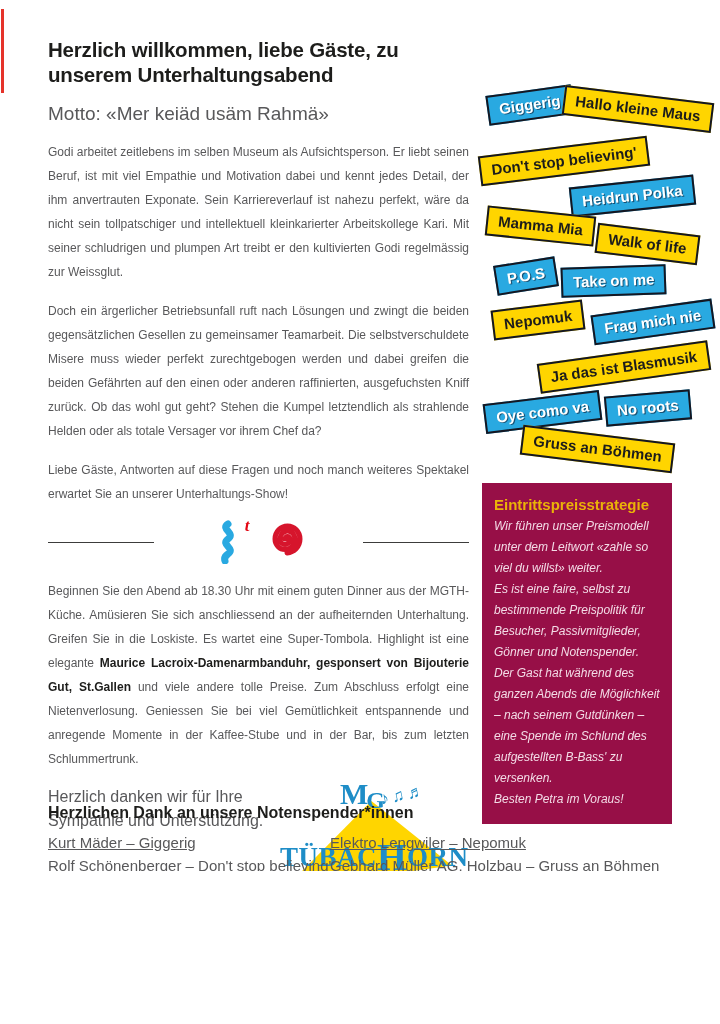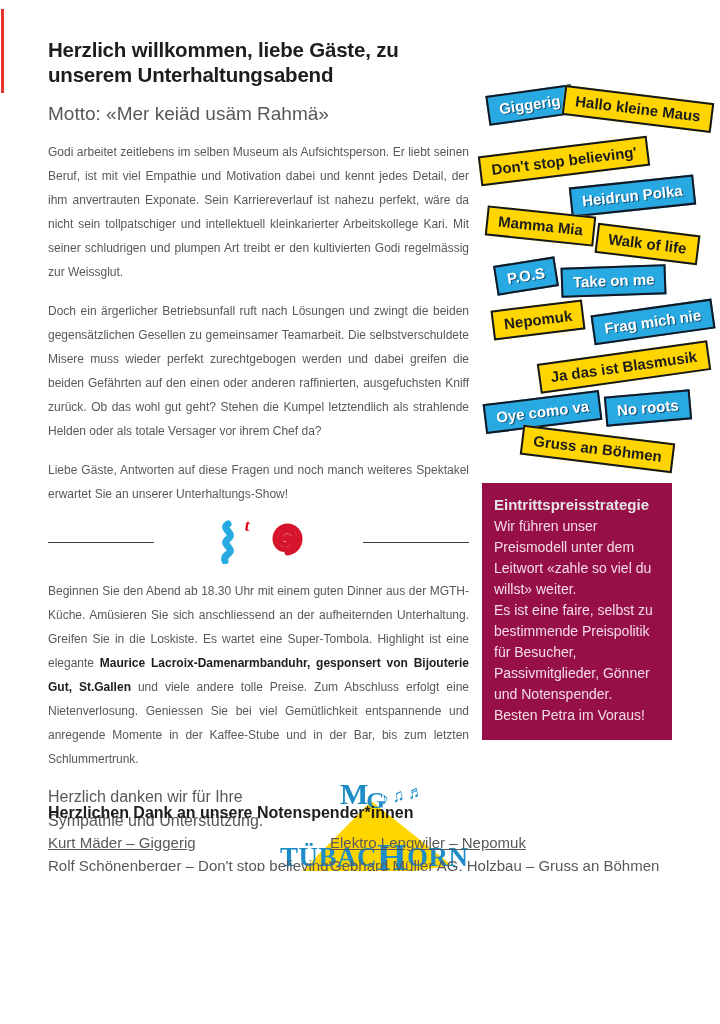--- a/index.html
+++ b/index.html
@@ -38,22 +38,22 @@
   .donor-col.right{width:auto;}
   .donor-item{font-size:15px;line-height:23px;color:#58585a;white-space:nowrap;}
   
   .tag{position:absolute;display:inline-block;white-space:nowrap;font-weight:bold;font-size:15px;
     padding:4px 10px 5px 10px;border:2px solid #141722;}
   .tag.blue{background:#29a9e1;color:#ffffff;text-shadow:1px 1px 0 rgba(16,35,58,0.65);}
   .tag.yellow{background:#ffd500;color:#1d1d1b;}
   
   .price-box{position:absolute;left:482px;top:483px;width:190px;background:#970f47;color:#f3dbe6;
     padding:13px 12px 14px 12px;box-sizing:border-box;}
-  .price-box-title{font-size:15px;font-weight:bold;color:#e5e5e5;margin-bottom:3px;}
-  .price-box-line{font-size:14px;line-height:21px;}
+  .price-box-title{font-size:15px;font-weight:bold;color:#eab308;margin-bottom:3px;}
+  .price-box-line{font-size:12px;line-height:21px;font-style:italic;}
   
   .qr-block{position:absolute;left:584px;top:881px;width:100px;}
   .reservation-label{font-size:13px;font-weight:bold;color:#1d1d1b;margin-bottom:5px;white-space:nowrap;}
   .qr-code svg{display:block;}
   .icon-wave{position:relative;width:36px;height:44px;}
   .icon-wave .t{position:absolute;right:0;top:-4px;color:#e30613;font-weight:bold;
     font-family:"Liberation Serif","DejaVu Serif",serif;font-size:17px;font-style:italic;}
 </style>
 </head>
 <body>
@@ -116,20 +116,21 @@
       <div class="tag blue" style="left: 484px; top: 397px; transform: rotate(-7deg);">Oye como va</div>
       <div class="tag blue" style="left: 605px; top: 393px; transform: rotate(-5deg);">No roots</div>
       <div class="tag yellow" style="left: 521px; top: 434px; transform: rotate(7deg);">Gruss an Böhmen</div>
     </div>
 
   <div class="price-box">
     <div class="price-box-title">Eintrittspreisstrategie</div>
     <div id="price-lines">
         <div class="price-box-line">Wir führen unser Preismodell unter dem Leitwort «zahle so viel du willst» weiter.</div>
         <div class="price-box-line">Es ist eine faire, selbst zu bestimmende Preispolitik für Besucher, Passivmitglieder, Gönner und Notenspender.</div>
+        <div class="price-box-line">Der Gast hat während des ganzen Abends die Möglichkeit – nach seinem Gutdünken – eine Spende im Schlund des aufgestellten B-Bass' zu versenken.</div>
         <div class="price-box-line">Besten Petra im Voraus!</div>
       </div>
   </div>
 
   <div class="donors">
     <div class="donors-heading">Herzlichen Dank an unsere Notenspender*innen</div>
     <div class="donor-cols">
       <div class="donor-col" id="donor-col-left">
           <div class="donor-item">Kurt Mäder – Giggerig</div>
           <div class="donor-item">Rolf Schönenberger – Don't stop believing'</div>

